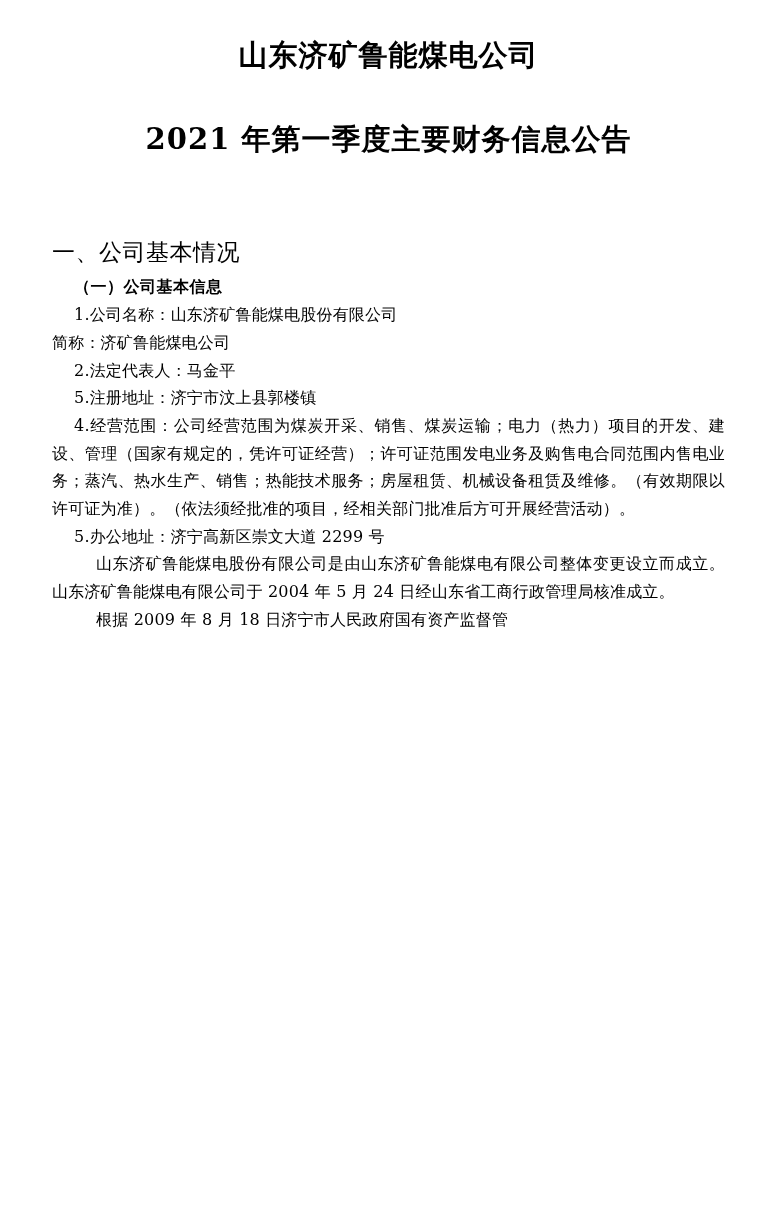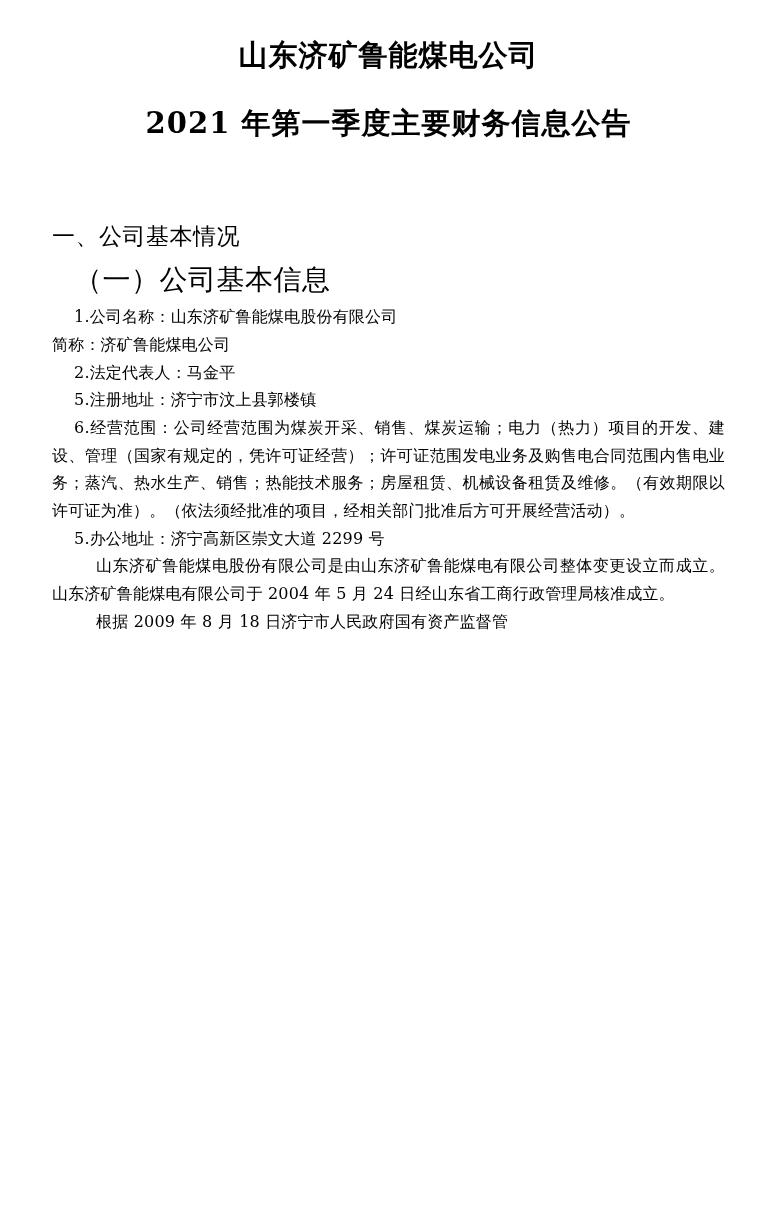--- a/index.html
+++ b/index.html
@@ -28,35 +28,35 @@
     line-height: 1.05;
     letter-spacing: 1px;
     margin: 0;
   }
   .doc-title .line1 {
     display: block;
     margin-top: 12px;
   }
   .doc-title .line2 {
     display: block;
-    margin-top: 38px;
+    margin-top: 54px;
   }
   .spacer-after-title {
     height: 80px;
   }
   .section-heading {
     font-weight: normal;
     font-size: 23px;
     line-height: 1.5;
     margin: 0 0 4px 0;
     letter-spacing: 0.5px;
   }
   .sub-heading {
-    font-weight: normal;
-    font-size: 28px;
+    font-weight: bold;
+    font-size: 16px;
     line-height: 1.5;
     margin: 6px 0 2px 0;
     text-indent: 22px;
     letter-spacing: 0.5px;
   }
   p.body-text {
     font-size: 16px;
     line-height: 1.73;
     margin: 0;
     text-align: justify;
@@ -89,20 +89,20 @@
   <div class="spacer-after-title"></div>
 
   <h2 class="section-heading">一、公司基本情况</h2>
 
   <h3 class="sub-heading">（一）公司基本信息</h3>
 
   <p class="body-text indent1">1.公司名称：山东济矿鲁能煤电股份有限公司</p>
   <p class="body-text no-indent">简称：济矿鲁能煤电公司</p>
   <p class="body-text indent1">2.法定代表人：马金平</p>
   <p class="body-text indent1">5.注册地址：济宁市汶上县郭楼镇</p>
-  <p class="body-text indent1 tight">6.经营范围：公司经营范围为煤炭开采、销售、煤炭运输；电力（热力）项目的开发、建设、管理（国家有规定的，凭许可证经营）；许可证范围发电业务及购售电合同范围内售电业务；蒸汽、热水生产、销售；热能技术服务；房屋租赁、机械设备租赁及维修。（有效期限以许可证为准）。（依法须经批准的项目，经相关部门批准后方可开展经营活动）。</p>
+  <p class="body-text indent1 tight">4.经营范围：公司经营范围为煤炭开采、销售、煤炭运输；电力（热力）项目的开发、建设、管理（国家有规定的，凭许可证经营）；许可证范围发电业务及购售电合同范围内售电业务；蒸汽、热水生产、销售；热能技术服务；房屋租赁、机械设备租赁及维修。（有效期限以许可证为准）。（依法须经批准的项目，经相关部门批准后方可开展经营活动）。</p>
   <p class="body-text indent1">5.办公地址：济宁高新区崇文大道 2299 号</p>
 
 
   <p class="body-text indent2">山东济矿鲁能煤电股份有限公司是由山东济矿鲁能煤电有限公司整体变更设立而成立。山东济矿鲁能煤电有限公司于 2004 年 5 月 24 日经山东省工商行政管理局核准成立。</p>
   <p class="body-text indent2">根据 2009 年 8 月 18 日济宁市人民政府国有资产监督管</p>
 
 </div>
 
 </body></html>

